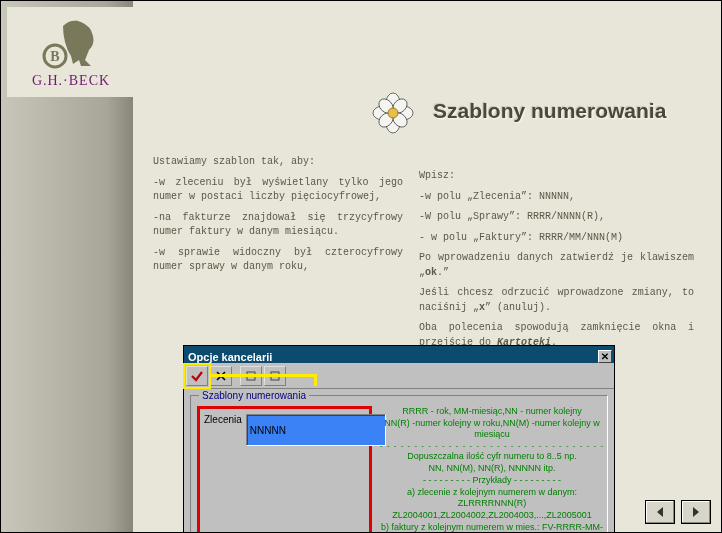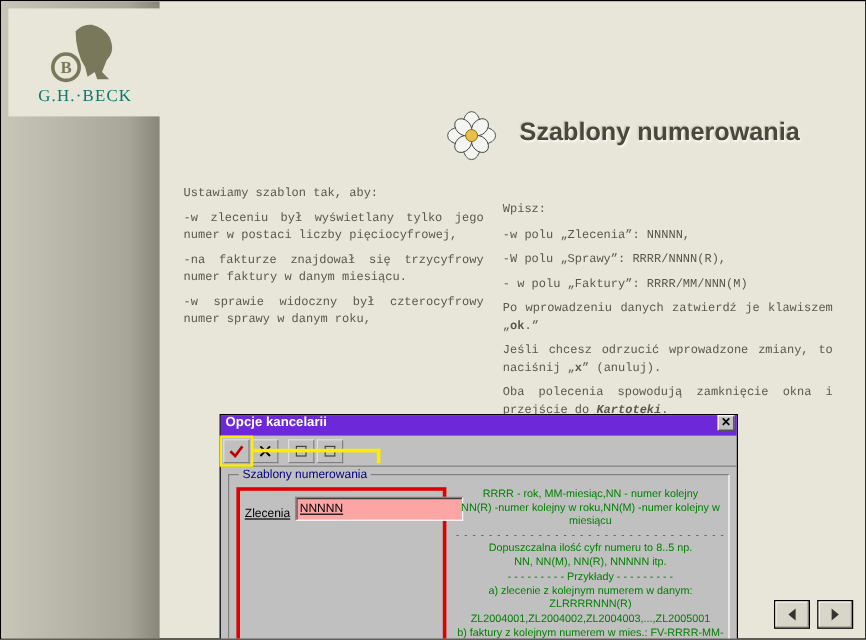--- a/index.html
+++ b/index.html
@@ -25,21 +25,21 @@
     display: flex; flex-direction: column; align-items: center; justify-content: center;
   }
   .logo-griffin {
     width: 60px; height: 55px;
     position: relative;
   }
   .logo-text {
     font-family: 'Times New Roman', serif;
     font-size: 14px;
     letter-spacing: 1px;
-    color: #0f766e;
+    color: #701a75;
     font-weight: 500;
     margin-top: 2px;
   }
   .rosette {
     position: absolute;
     left: 370px; top: 90px;
     width: 44px; height: 44px;
   }
   .title {
     position: absolute;
@@ -65,24 +65,24 @@
   .dialog {
     position: absolute;
     left: 182px; top: 344px;
     width: 432px;
     border: 1px solid #000;
     background: #c0c0c0;
     font-family: 'MS Sans Serif', Tahoma, sans-serif;
     font-size: 10px;
   }
   .titlebar {
-    background: #6d28d9;
+    background: #0c4a6e;
     color: #fff;
     height: 17px;
-    display: flex; align-items: flex-start; justify-content: space-between;
+    display: flex; align-items: flex-end; justify-content: space-between;
     padding: 0 2px 0 4px;
     font-weight: bold;
     font-size: 11px;
   }
   .titlebar-close {
     width: 14px; height: 13px;
     background: #c0c0c0;
     border: 1px solid #fff;
     border-right-color: #404040; border-bottom-color: #404040;
     display: flex; align-items: center; justify-content: center;
@@ -136,35 +136,34 @@
     padding: 0 3px;
     color: #000080;
     font-size: 10px;
   }
   .fields-frame {
     border: 3px solid #e00000;
     padding: 5px 6px 5px 4px;
     width: 175px;
   }
   .field-row {
-    display: flex; align-items: flex-end;
+    display: flex; align-items: flex-start;
     margin-bottom: 4px;
     gap: 4px;
-    text-decoration: underline;
   }
   .field-row:last-child { margin-bottom: 0; }
   .field-label {
     width: 42px;
     font-size: 10px;
     color: #000;
   }
   .field-input {
     flex: 1;
-    height: 20px;
-    background: #fca5a5;
+    height: 32px;
+    background: #3b82f6;
     border: 1px solid #808080;
     border-right-color: #fff; border-bottom-color: #fff;
     box-shadow: inset 1px 1px 0 #404040;
     padding: 1px 3px;
     font-size: 10px;
     font-family: inherit;
   }
   .info-panel {
     flex: 1;
     font-size: 9px;

